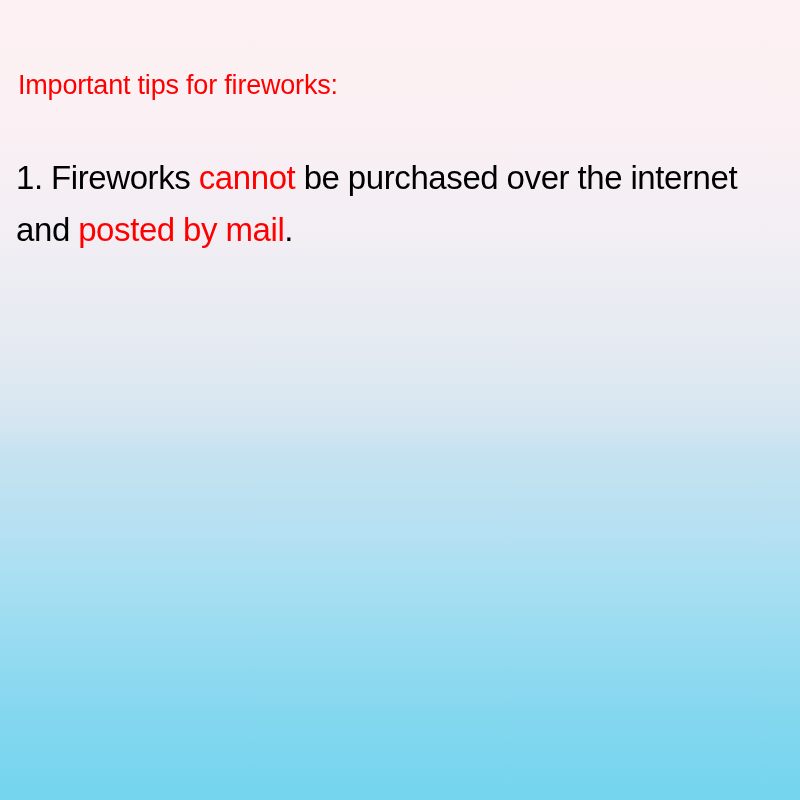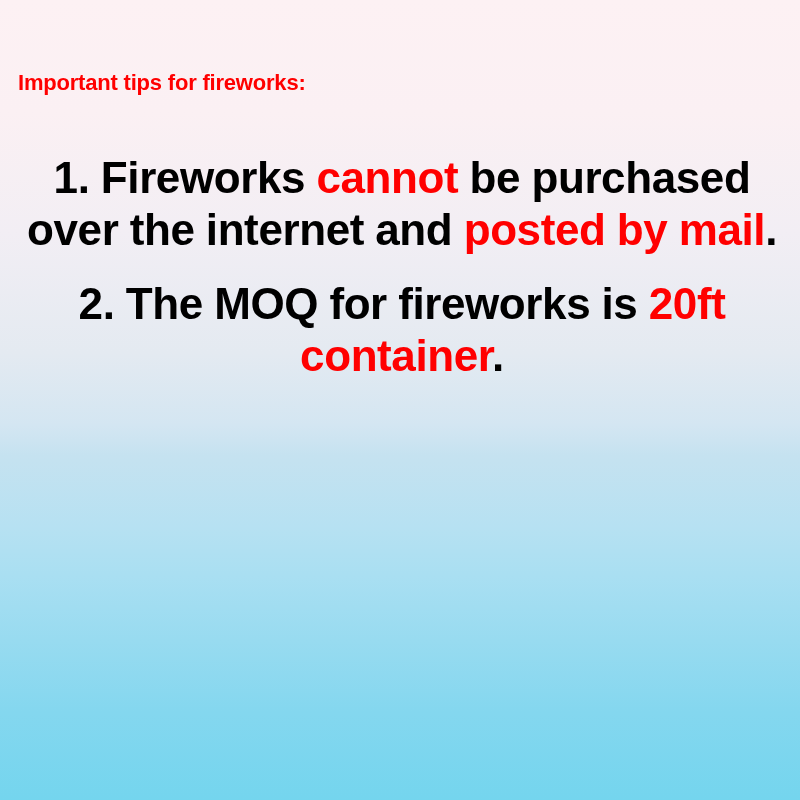--- a/index.html
+++ b/index.html
@@ -30,58 +30,56 @@
         #84d7ef 89%,
         #74d5ee 100%);
     padding: 0 18px;
     overflow: hidden;
   }
   .heading {
     position: absolute;
     left: 18px;
     top: 70px;
     margin: 0;
-    font-size: 22px;
-    font-weight: bold;
+    font-size: 27px;
+    font-weight: normal;
     color: #ff0000;
     letter-spacing: -0.2px;
     white-space: nowrap;
   }
   .tips {
     position: absolute;
     left: 16px;
     top: 152px;
     right: 12px;
     margin: 0;
     padding: 0;
     list-style: none;
   }
   .tip {
     margin: 0 0 22px 0;
     padding: 0;
-    font-size: 44px;
+    font-size: 33px;
     line-height: 52px;
-    font-weight: bold;
+    font-weight: normal;
     color: #000000;
     letter-spacing: -0.4px;
     word-spacing: -0.5px;
-    text-align: center;
   }
   .tip:last-child {
     margin-bottom: 0;
   }
   .hl {
     color: #ff0000;
   }
 </style>
 </head>
 <body>
 
 <div id="poster">
 
   <h1 class="heading">Important tips for fireworks:</h1>
 
   <ul class="tips">
       <li class="tip"><span>1. Fireworks </span><span class="hl">cannot</span><span> be purchased over the internet and </span><span class="hl">posted by mail</span><span>.</span></li>
-      <li class="tip"><span>2. The MOQ for fireworks is </span><span class="hl">20ft container</span><span>.</span></li>
     </ul>
 
 </div>
 
 </body></html>

